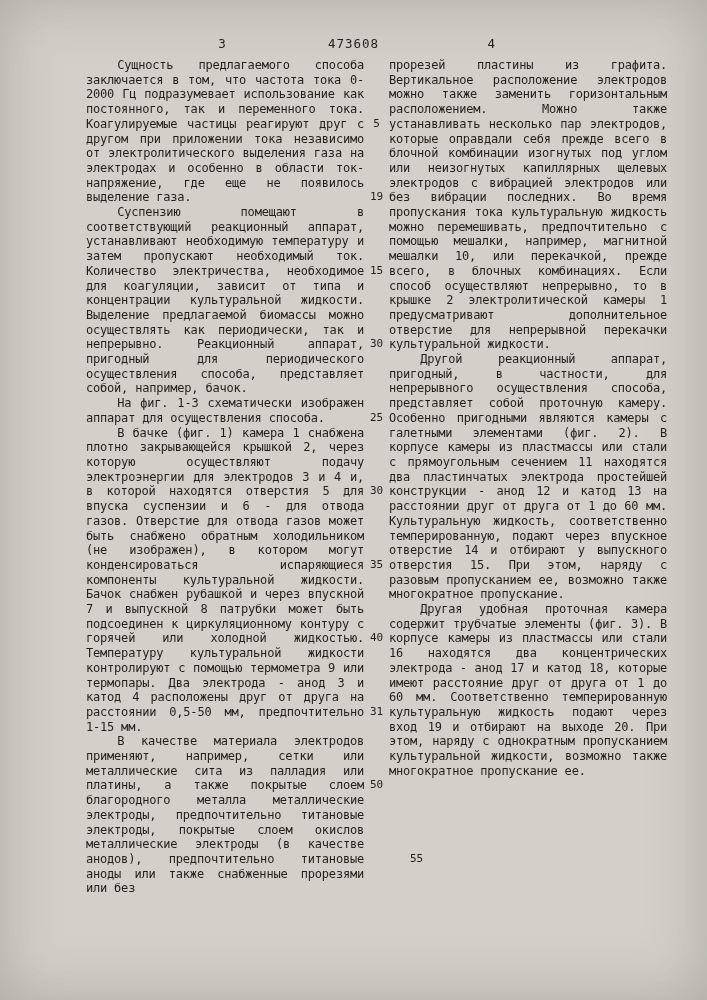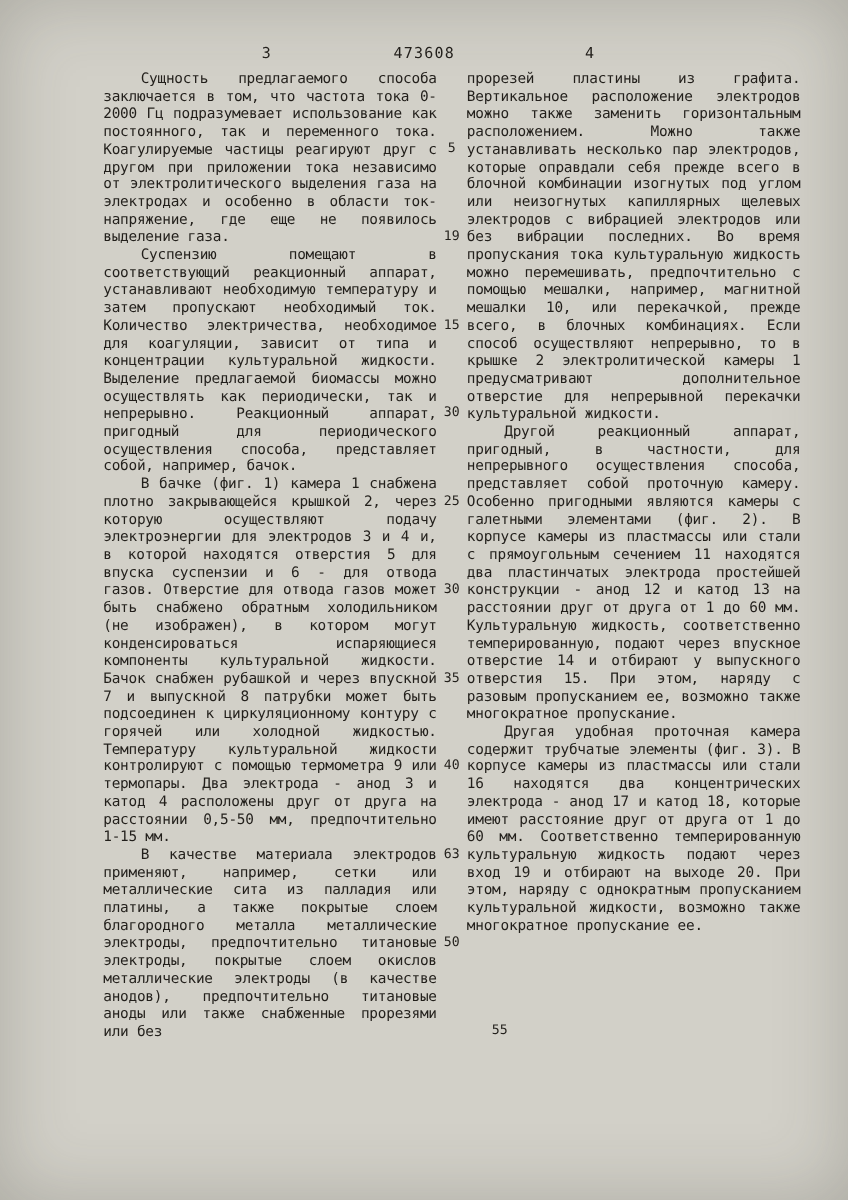--- a/index.html
+++ b/index.html
@@ -101,34 +101,35 @@
     <span class="pg-left">3</span>
     <span class="patent-no">473608</span>
     <span class="pg-right">4</span>
   </div>
 
   <div class="columns">
 
     <div class="col">
       <p>Сущность предлагаемого способа заключается в том, что частота тока 0-2000 Гц подразумевает использование как постоянного, так и переменного тока. Коагулируемые частицы реагируют друг с другом при приложении тока независимо от электролитического выделения газа на электродах и особенно в области ток-напряжение, где еще не появилось выделение газа.</p>
       <p>Суспензию помещают в соответствующий реакционный аппарат, устанавливают необходимую температуру и затем пропускают необходимый ток. Количество электричества, необходимое для коагуляции, зависит от типа и концентрации культуральной жидкости. Выделение предлагаемой биомассы можно осуществлять как периодически, так и непрерывно. Реакционный аппарат, пригодный для периодического осуществления способа, представляет собой, например, бачок.</p>
+      <p>На фиг. 1-3 схематически изображен аппарат для осуществления способа.</p>
       <p>В бачке (фиг. 1) камера 1 снабжена плотно закрывающейся крышкой 2, через которую осуществляют подачу электроэнергии для электродов 3 и 4 и, в которой находятся отверстия 5 для впуска суспензии и 6 - для отвода газов. Отверстие для отвода газов может быть снабжено обратным холодильником (не изображен), в котором могут конденсироваться испаряющиеся компоненты культуральной жидкости. Бачок снабжен рубашкой и через впускной 7 и выпускной 8 патрубки может быть подсоединен к циркуляционному контуру с горячей или холодной жидкостью. Температуру культуральной жидкости контролируют с помощью термометра 9 или термопары. Два электрода - анод 3 и катод 4 расположены друг от друга на расстоянии 0,5-50 мм, предпочтительно 1-15 мм.</p>
       <p>В качестве материала электродов применяют, например, сетки или металлические сита из палладия или платины, а также покрытые слоем благородного металла металлические электроды, предпочтительно титановые электроды, покрытые слоем окислов металлические электроды (в качестве анодов), предпочтительно титановые аноды или также снабженные прорезями или без</p>
     </div>
 
     <div class="gutter">
       <span class="line-number ln-1">5</span>
       <span class="line-number ln-2">19</span>
       <span class="line-number ln-3">15</span>
       <span class="line-number ln-4">30</span>
       <span class="line-number ln-5">25</span>
       <span class="line-number ln-6">30</span>
       <span class="line-number ln-7">35</span>
       <span class="line-number ln-8">40</span>
-      <span class="line-number ln-9">63</span>
+      <span class="line-number ln-9">31</span>
       <span class="line-number ln-10">50</span>
       <span class="line-number ln-11">55</span>
     </div>
 
     <div class="col">
       <p class="no-indent">прорезей пластины из графита. Вертикальное расположение электродов можно также заменить горизонтальным расположением. Можно также устанавливать несколько пар электродов, которые оправдали себя прежде всего в блочной комбинации изогнутых под углом или неизогнутых капиллярных щелевых электродов с вибрацией электродов или без вибрации последних. Во время пропускания тока культуральную жидкость можно перемешивать, предпочтительно с помощью мешалки, например, магнитной мешалки 10, или перекачкой, прежде всего, в блочных комбинациях. Если способ осуществляют непрерывно, то в крышке 2 электролитической камеры 1 предусматривают дополнительное отверстие для непрерывной перекачки культуральной жидкости.</p>
       <p>Другой реакционный аппарат, пригодный, в частности, для непрерывного осуществления способа, представляет собой проточную камеру. Особенно пригодными являются камеры с галетными элементами (фиг. 2). В корпусе камеры из пластмассы или стали с прямоугольным сечением 11 находятся два пластинчатых электрода простейшей конструкции - анод 12 и катод 13 на расстоянии друг от друга от 1 до 60 мм. Культуральную жидкость, соответственно темперированную, подают через впускное отверстие 14 и отбирают у выпускного отверстия 15. При этом, наряду с разовым пропусканием ее, возможно также многократное пропускание.</p>
       <p>Другая удобная проточная камера содержит трубчатые элементы (фиг. 3). В корпусе камеры из пластмассы или стали 16 находятся два концентрических электрода - анод 17 и катод 18, которые имеют расстояние друг от друга от 1 до 60 мм. Соответственно темперированную культуральную жидкость подают через вход 19 и отбирают на выходе 20. При этом, наряду с однократным пропусканием культуральной жидкости, возможно также многократное пропускание ее.</p>
     </div>
 

